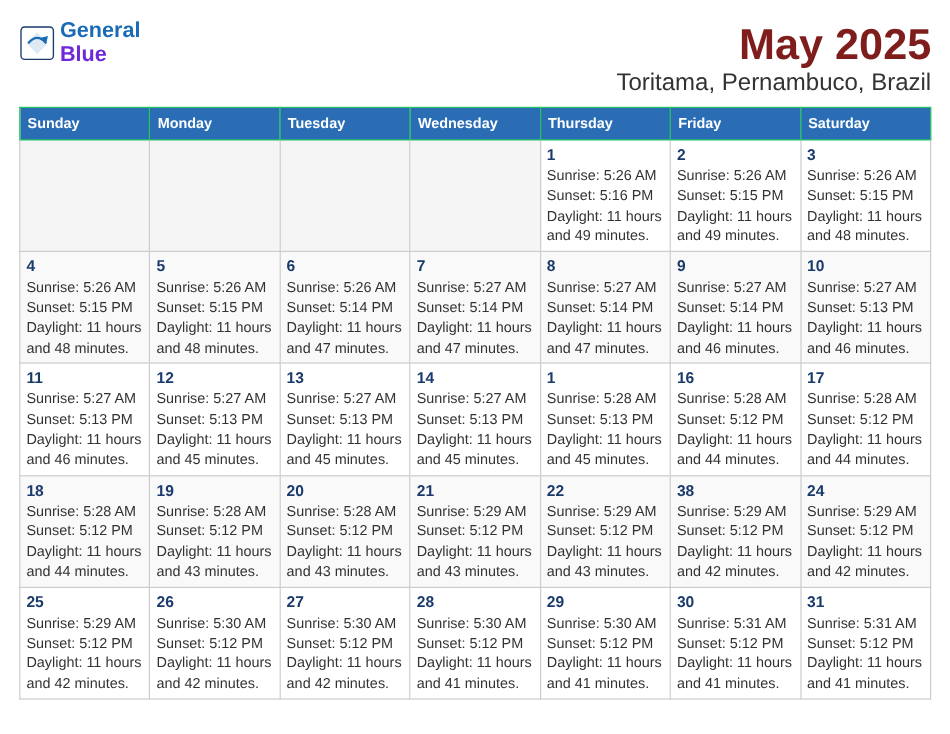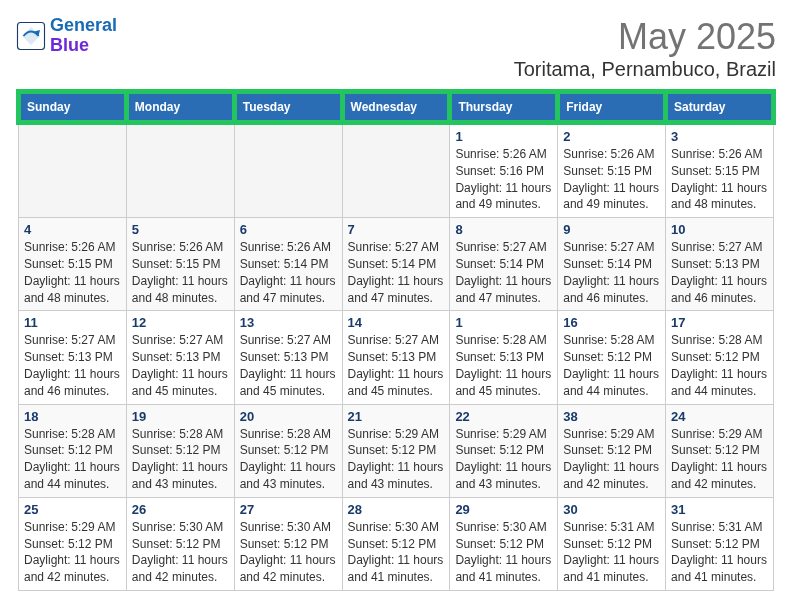--- a/index.html
+++ b/index.html
@@ -32,39 +32,39 @@
     }
     .logo-icon {
       width: 30px;
       height: 30px;
     }
     .title-block {
       text-align: right;
     }
     .main-title {
       font-size: 36px;
-      font-weight: normal;
-      color: #737373;
+      font-weight: bold;
+      color: #7f1d1d;
     }
     .subtitle {
       font-size: 20px;
       color: #333;
     }
     table {
       width: 100%;
       border-collapse: collapse;
       font-size: 11px;
     }
     thead th {
       background: #2a6db5;
       color: #fff;
       text-align: left;
       padding: 6px 6px;
       font-size: 12px;
-      border: 5px solid #22c55e;
+      border: 1px solid #22c55e;
     }
     td {
       border: 1px solid #ccc;
       vertical-align: top;
       padding: 4px 5px;
       height: 80px;
       width: 14.28%;
       background: #fff;
     }
     td.empty {

